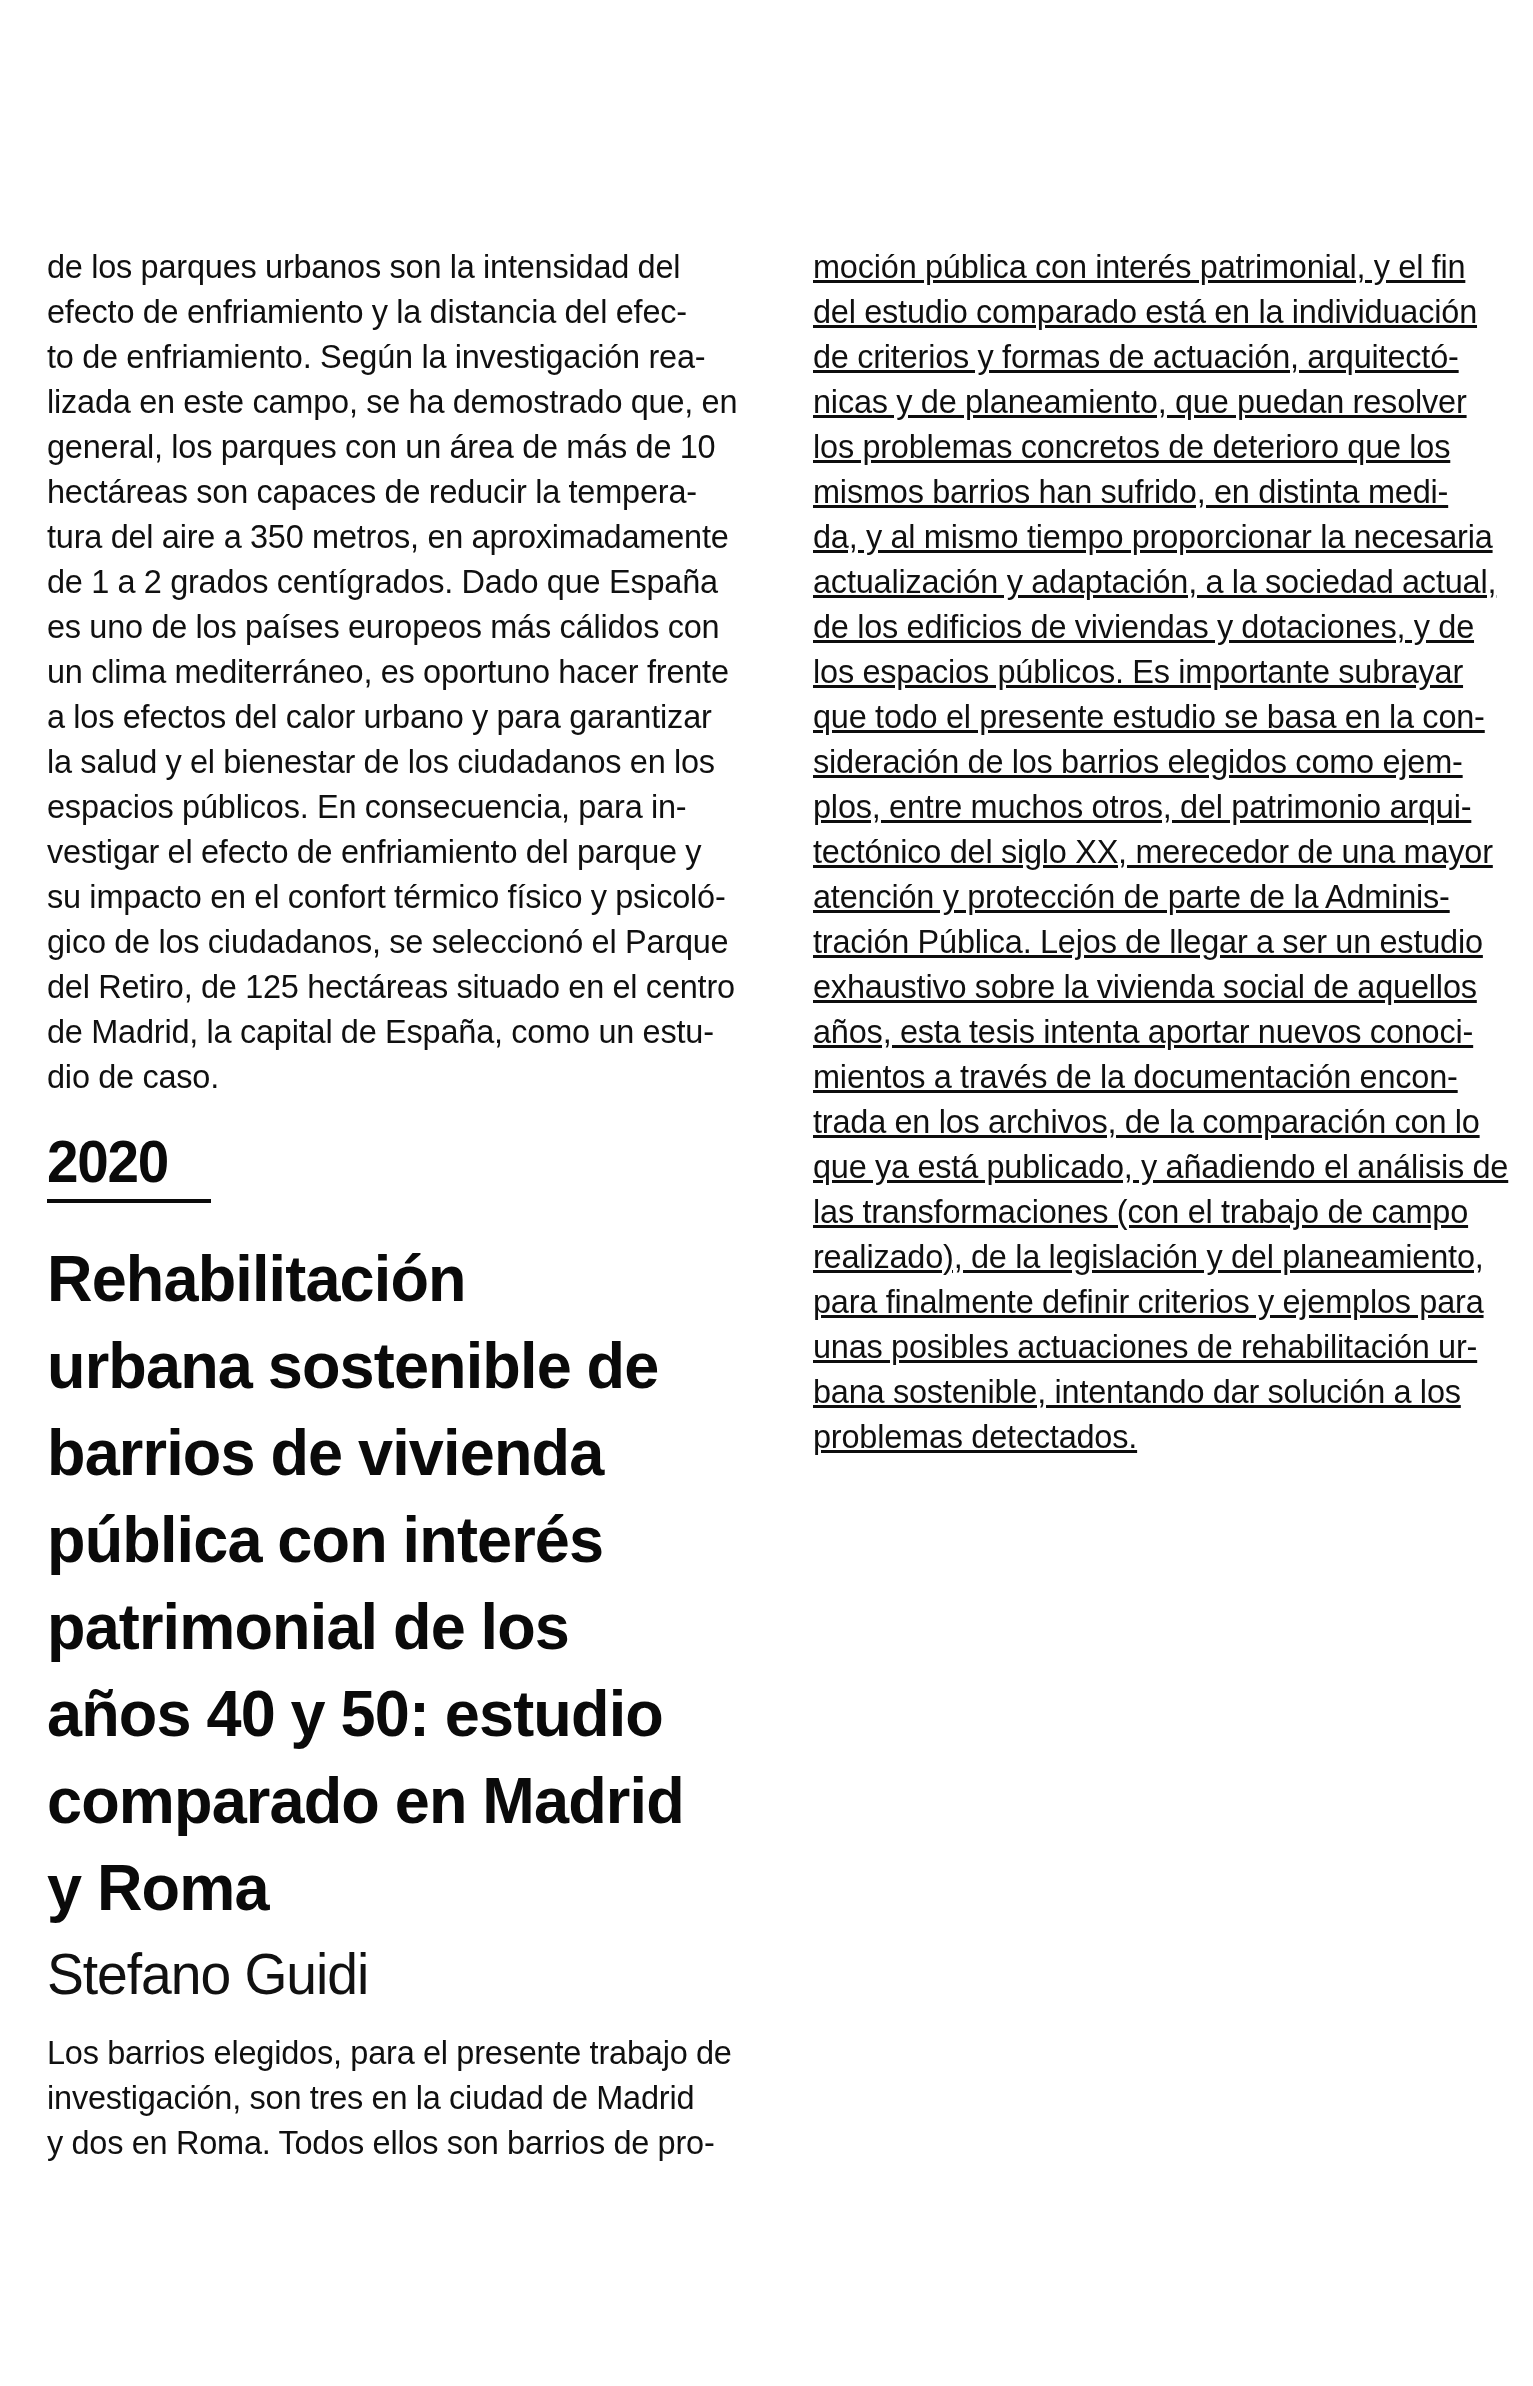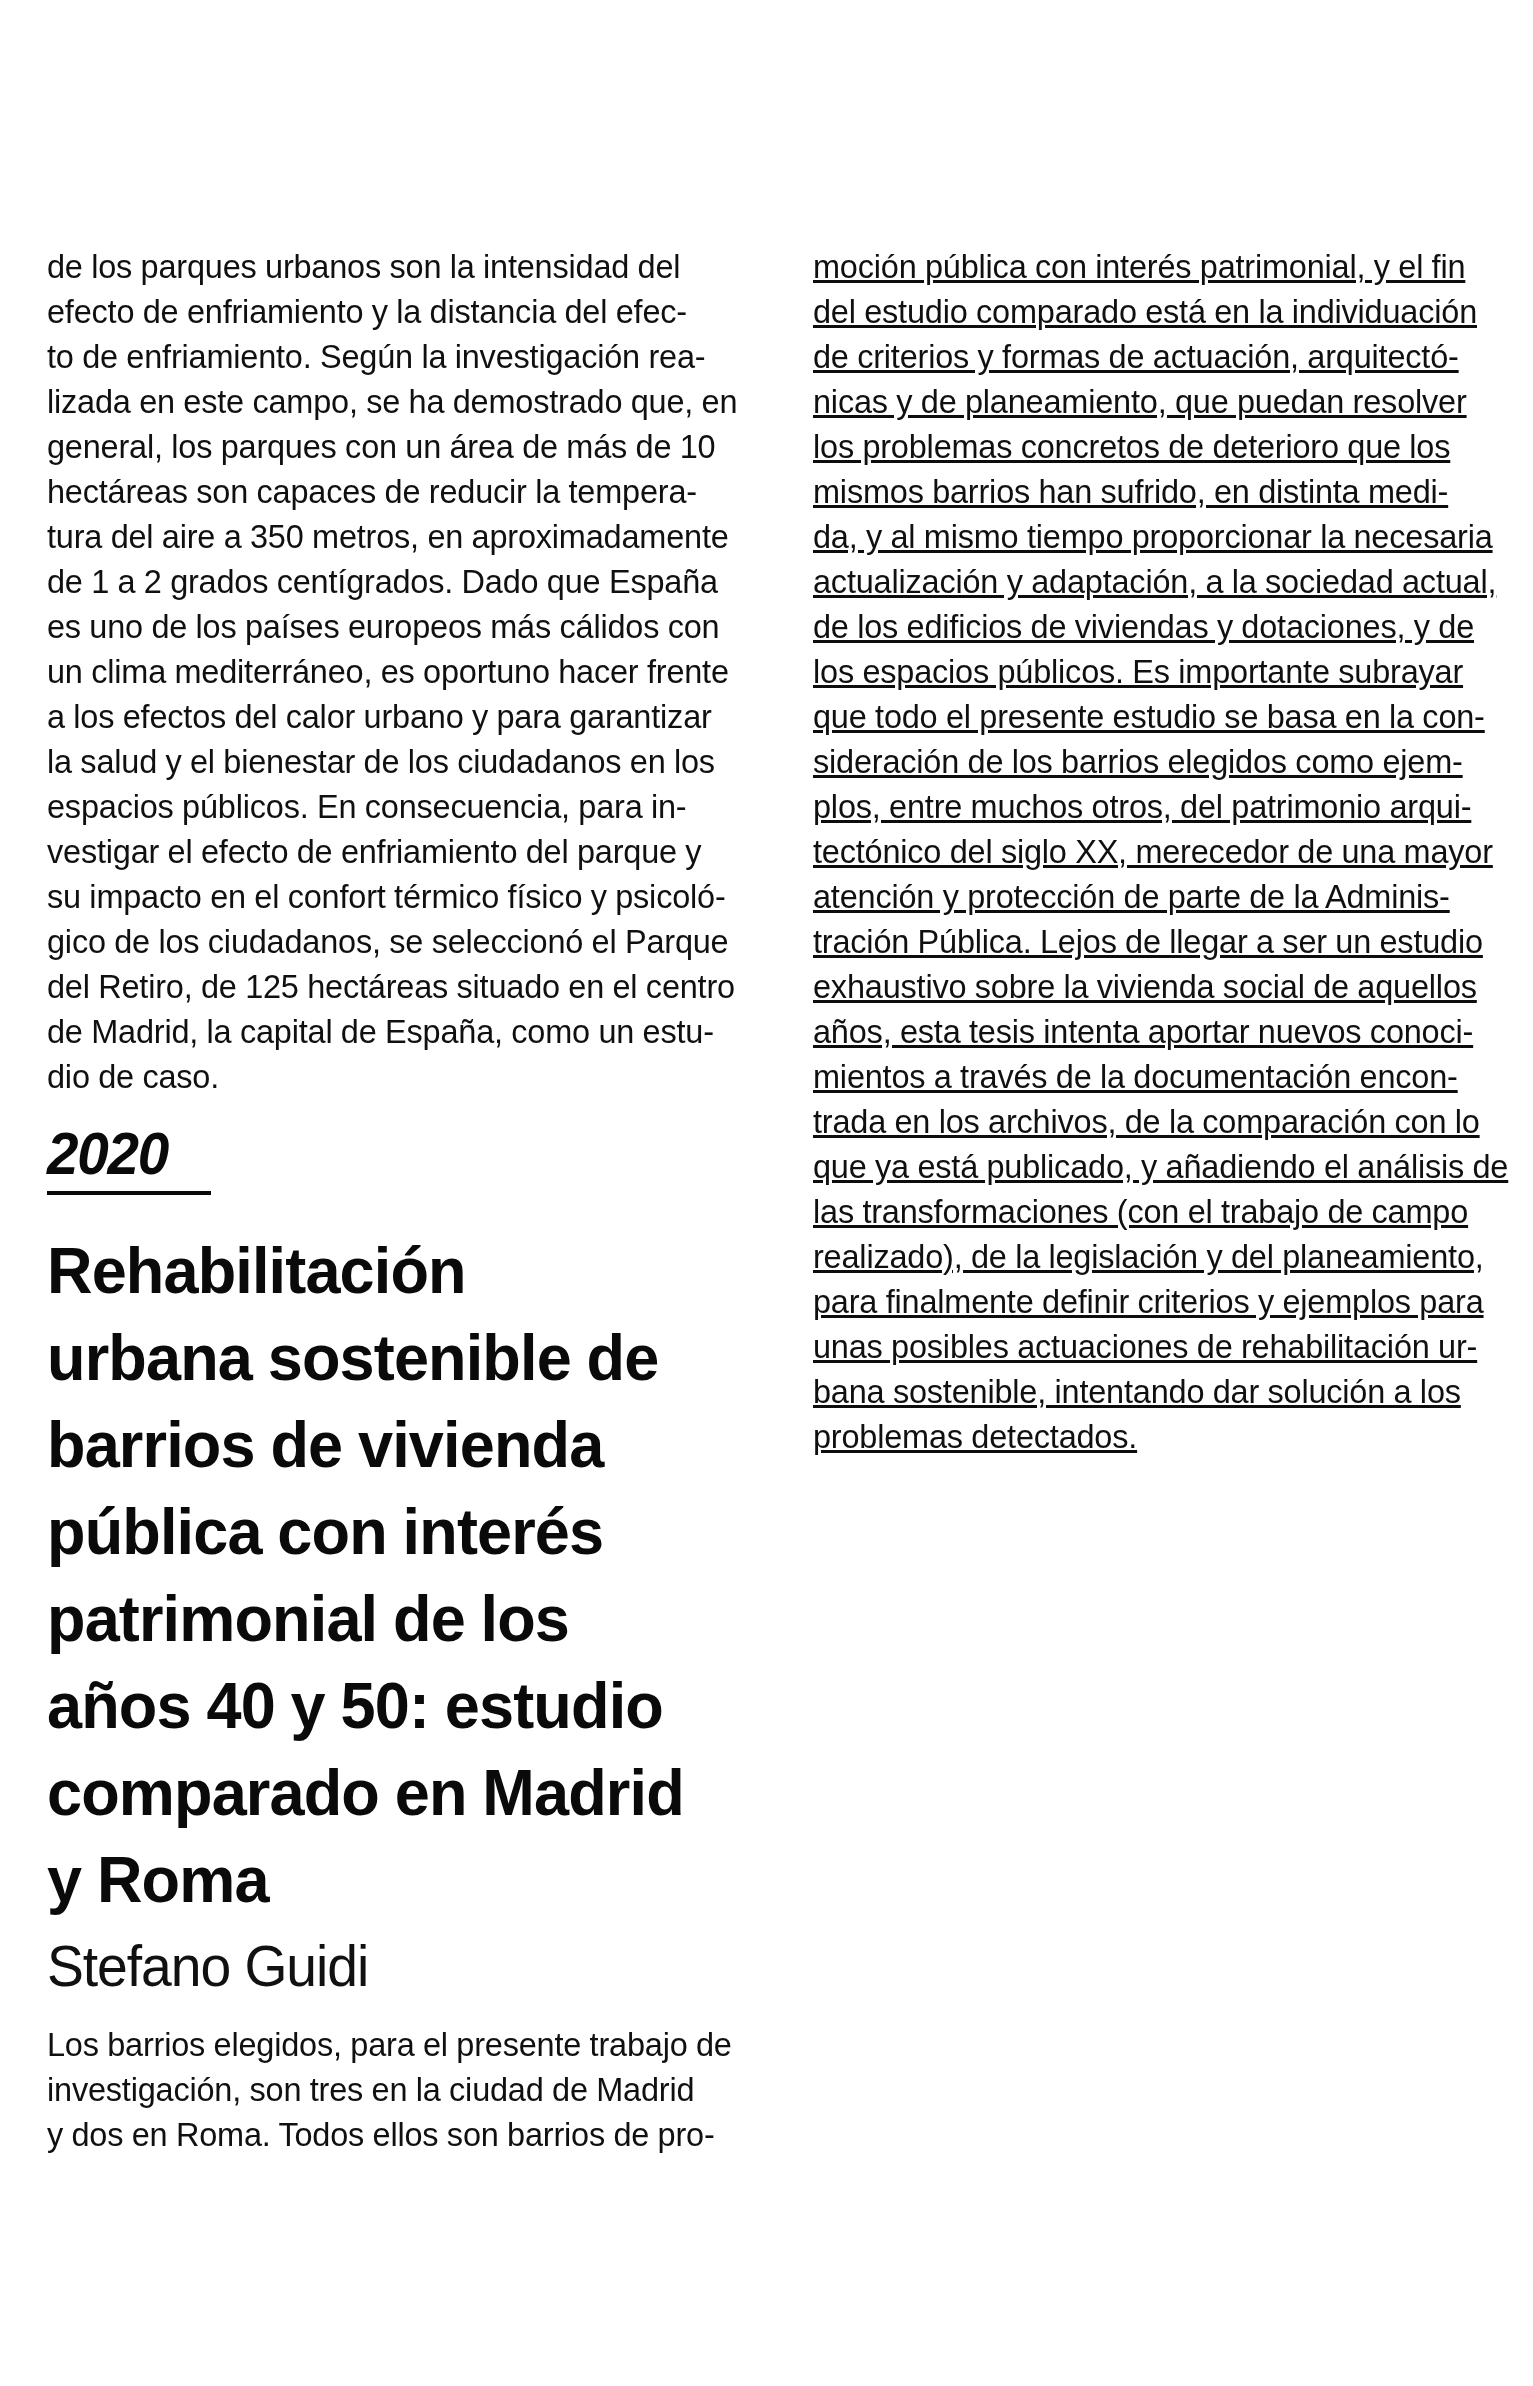--- a/index.html
+++ b/index.html
@@ -44,22 +44,21 @@
     font-weight: 400;
     text-align: left;
     color: #101010;
     font-stretch: semi-condensed;
     transform: scaleX(0.955);
     transform-origin: left top;
   }
 
   
   .year-block {
-    margin-top: 24px;
-    font-style: italic;
+    margin-top: 32px;
   }
   .year {
     margin: 0;
     font-size: 59px;
     line-height: 62px;
     font-weight: 700;
     letter-spacing: -1.3px;
     color: #0a0a0a;
     display: inline-block;
     transform: scaleX(0.96);

